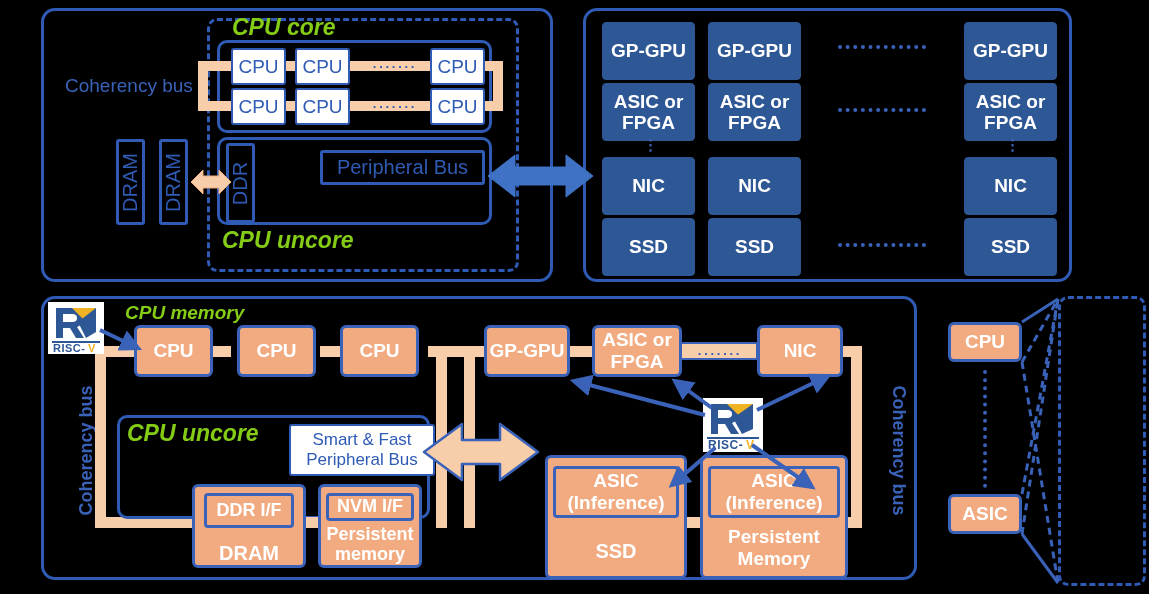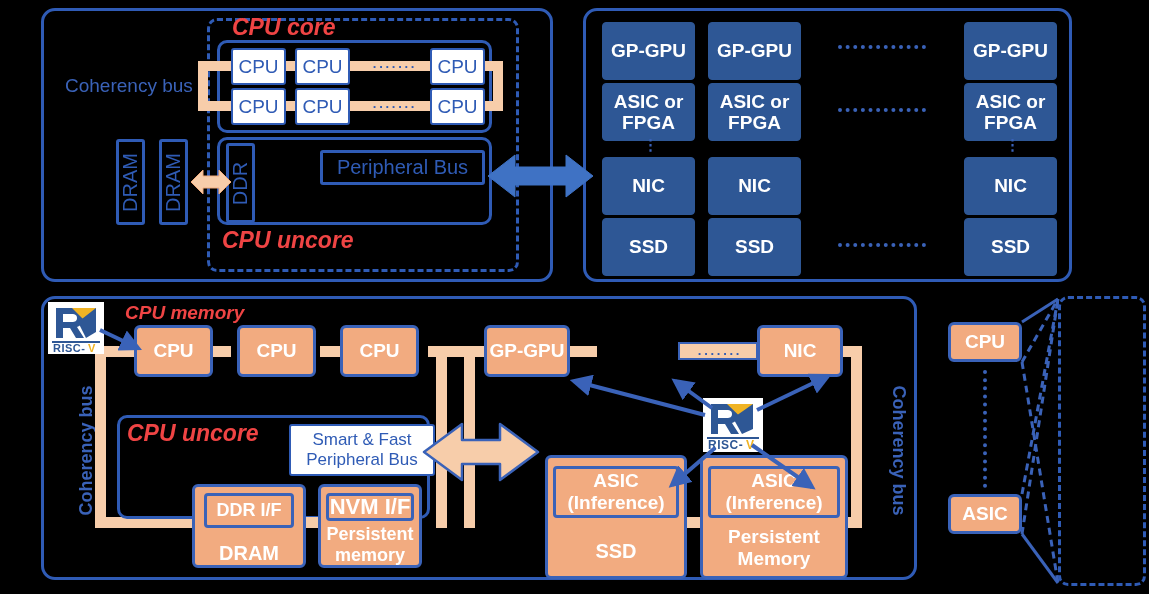--- a/index.html
+++ b/index.html
@@ -14,21 +14,21 @@
     position:absolute;border:3px solid #2f5bb5;border-radius:14px;box-sizing:border-box;
   }
   .dashpanel{
     position:absolute;border:3px dashed #2f5bb5;border-radius:10px;box-sizing:border-box;
   }
   .solidgroup{
     position:absolute;border:3px solid #2f5bb5;border-radius:10px;box-sizing:border-box;
   }
 
   .lbl{position:absolute;color:#3a62b8;white-space:nowrap;}
-  .ital{font-style:italic;font-weight:bold;color:#ef4444;}
+  .ital{font-style:italic;font-weight:bold;color:#84cc16;}
 
   
   .wbox{
     position:absolute;box-sizing:border-box;background:#ffffff;border:2.5px solid #2f5bb5;
     border-radius:3px;display:flex;align-items:center;justify-content:center;
     color:#2f5bb5;font-size:19px;
   }
   
   .obox{
     position:absolute;box-sizing:border-box;background:transparent;border:3px solid #2f5bb5;
@@ -177,41 +177,45 @@
   </div>
 
   <div class="bus" style="left:300px;top:517px;width:30px;height:11px;"></div>
 
   <div class="sbox sbox-col" style="left:192px;top:484px;width:114px;height:84px;padding-top:6px;">
     <span class="inner-tag" style="width:90px;height:36px;font-size:18px;">DDR I/F</span>
     <span style="margin-top:14px;font-size:20px;">DRAM</span>
   </div>
 
   <div class="sbox sbox-col" style="left:318px;top:484px;width:104px;height:84px;padding-top:6px;">
-    <span class="inner-tag" style="width:88px;height:28px;font-size:22px;">NVM I/F</span>
+    <span class="inner-tag" style="width:88px;height:28px;font-size:18px;">NVM I/F</span>
     <span style="margin-top:3px;font-size:18px;">Persistent</span>
     <span style="font-size:18px;">memory</span>
   </div>
 
   <div class="bus" style="left:851px;top:346px;width:11px;height:182px;"></div>
   <div class="bus" style="left:820px;top:346px;width:42px;height:11px;"></div>
   <div class="bus" style="left:820px;top:517px;width:42px;height:11px;"></div>
 
   <div class="bus" style="left:436px;top:346px;width:11px;height:182px;"></div>
   <div class="bus" style="left:464px;top:346px;width:11px;height:182px;"></div>
 
   <div class="bus" style="left:464px;top:346px;width:24px;height:11px;"></div>
   <div class="bus" style="left:569px;top:346px;width:28px;height:11px;"></div>
   <div class="bus-o" style="left:678px;top:342px;width:80px;height:18px;">
      <span class="ell" style="left:0;top:0;width:80px;height:18px;">·······</span>
   </div>
   <div class="bus" style="left:840px;top:346px;width:22px;height:11px;"></div>
 
   <div class="sbox" style="left:484px;top:325px;width:86px;height:52px;">GP-GPU</div>
 
+  <div class="sbox sbox-col" style="left:592px;top:325px;width:90px;height:52px;justify-content:center;">
+    <span>ASIC or</span>
+    <span>FPGA</span>
+  </div>
 
   <div class="sbox" style="left:757px;top:325px;width:86px;height:52px;">NIC</div>
 
   <div class="bus" style="left:680px;top:517px;width:26px;height:11px;"></div>
 
   <div class="sbox sbox-col" style="left:545px;top:455px;width:142px;height:124px;padding-top:8px;">
     <span class="inner-tag" style="width:126px;height:52px;font-size:19px;flex-direction:column;">
       <span>ASIC</span>
       <span>(Inference)</span>
     </span>

